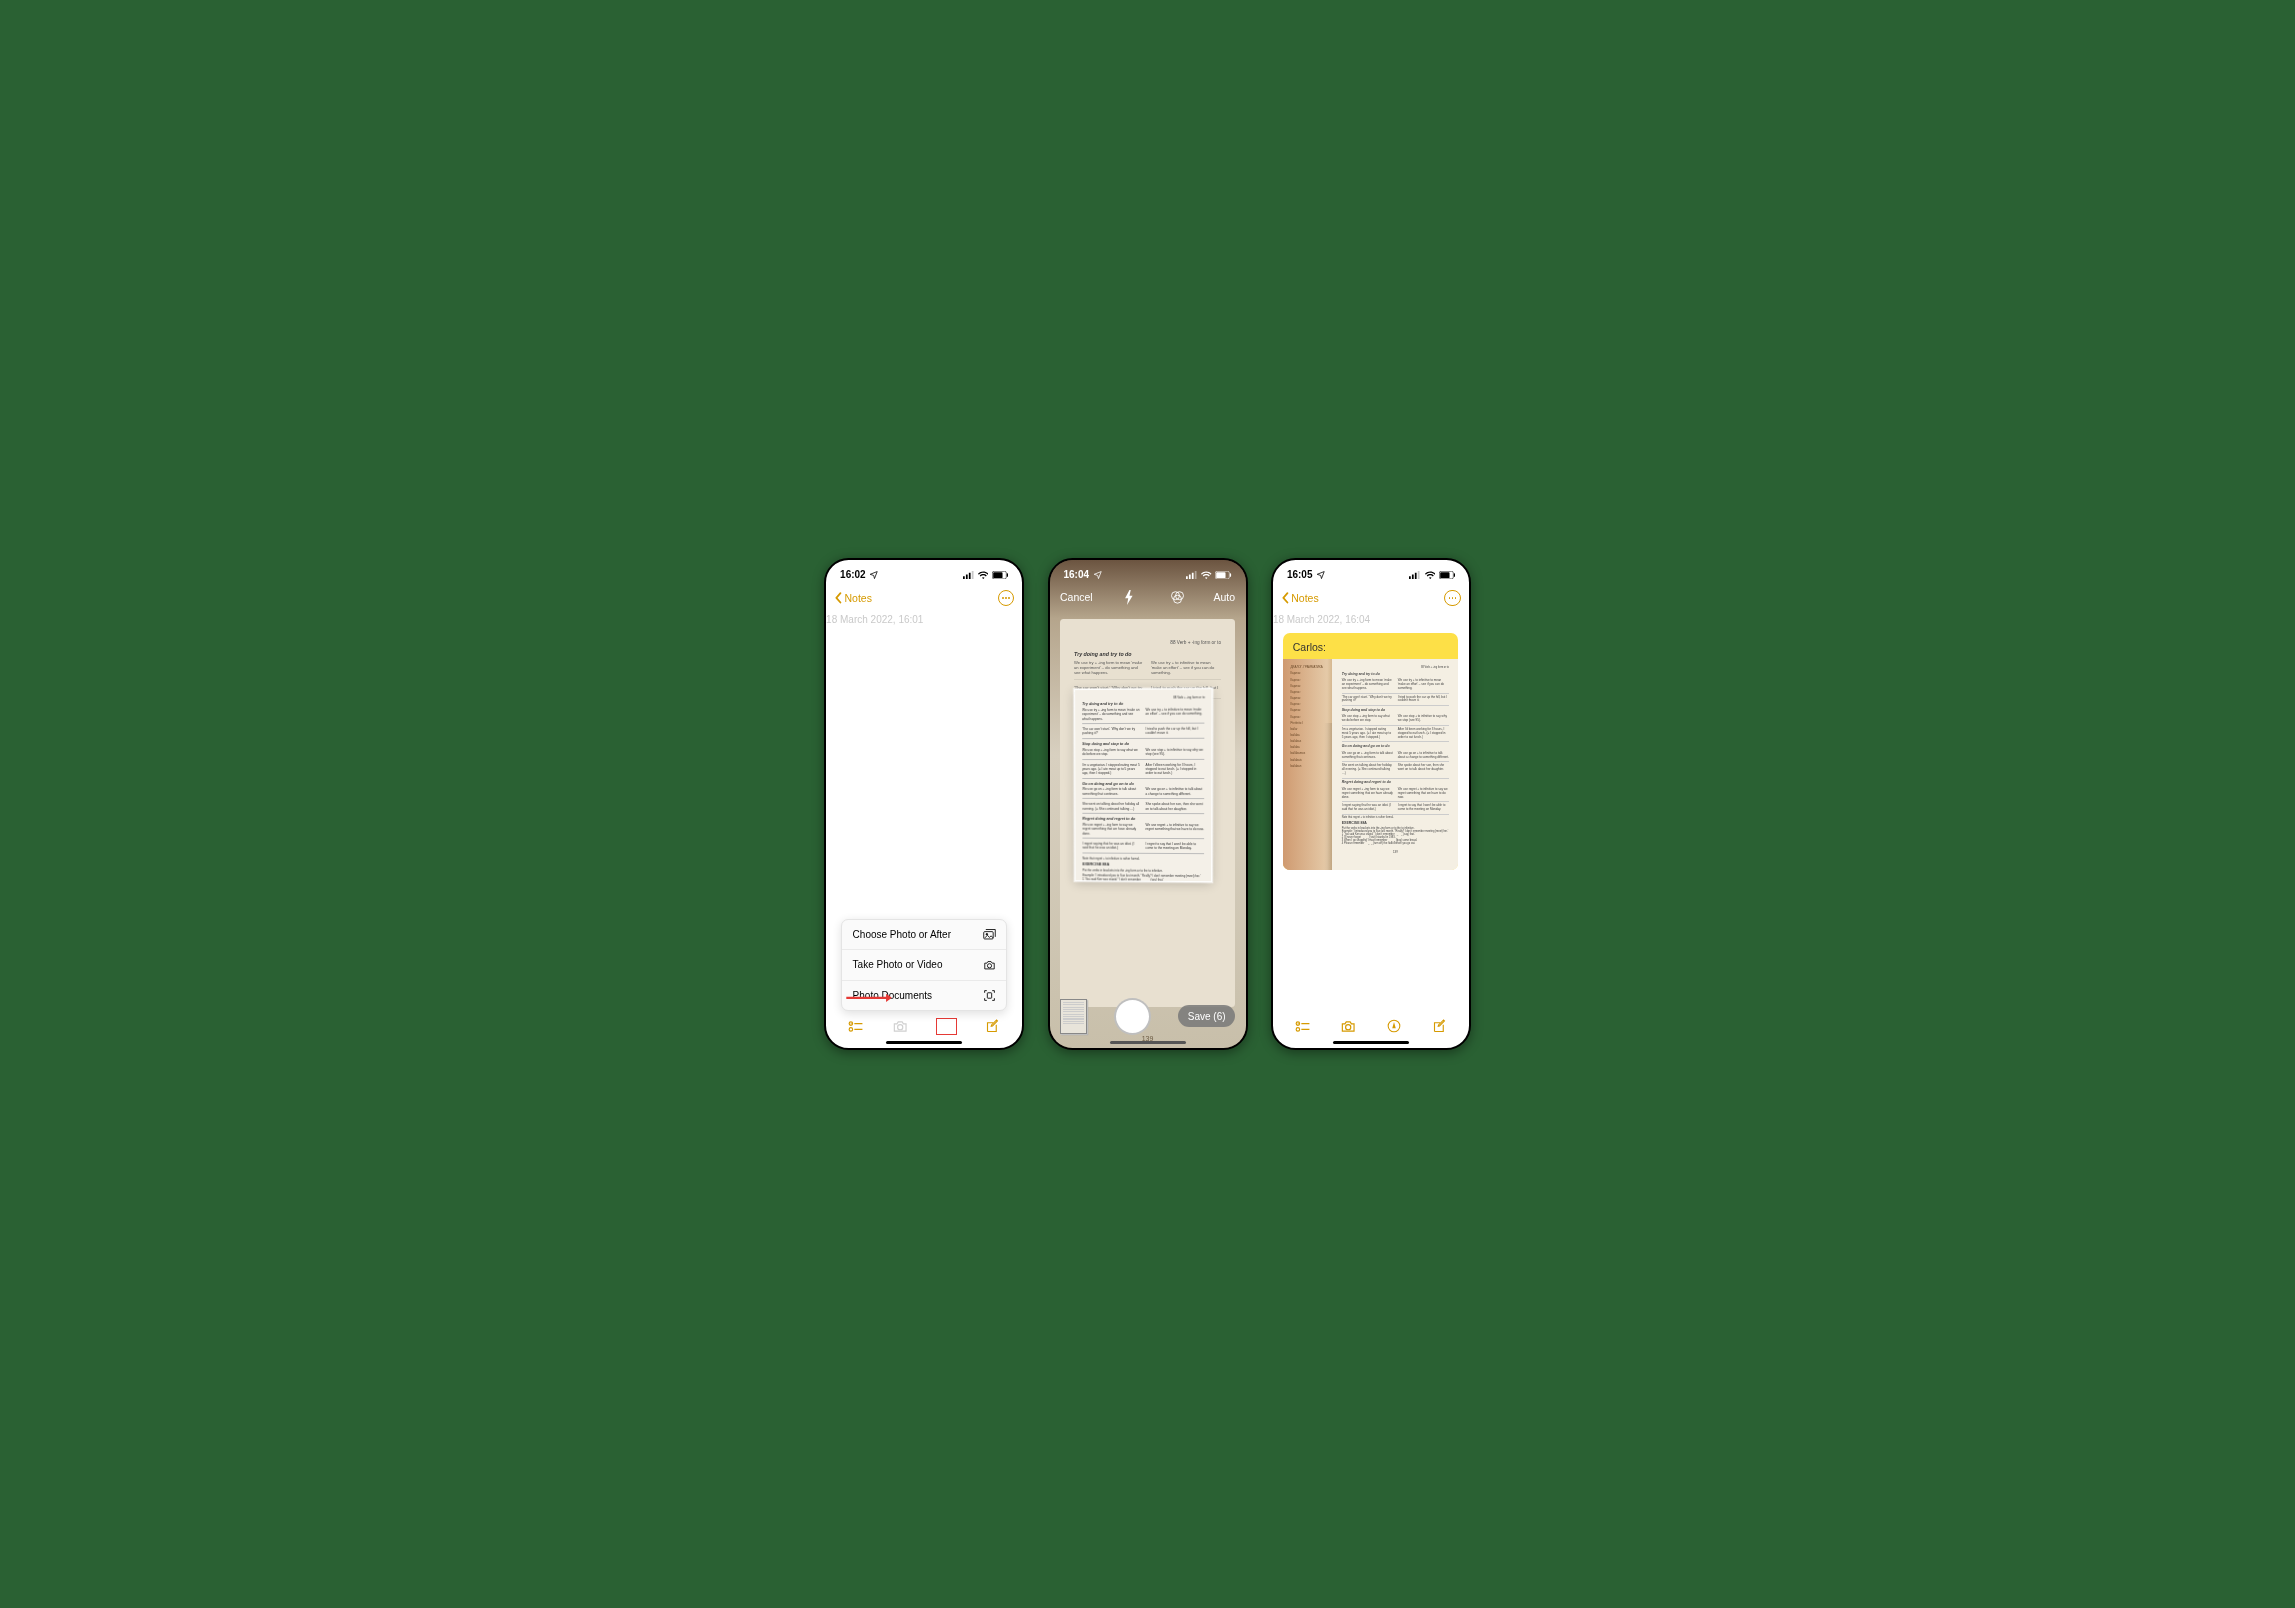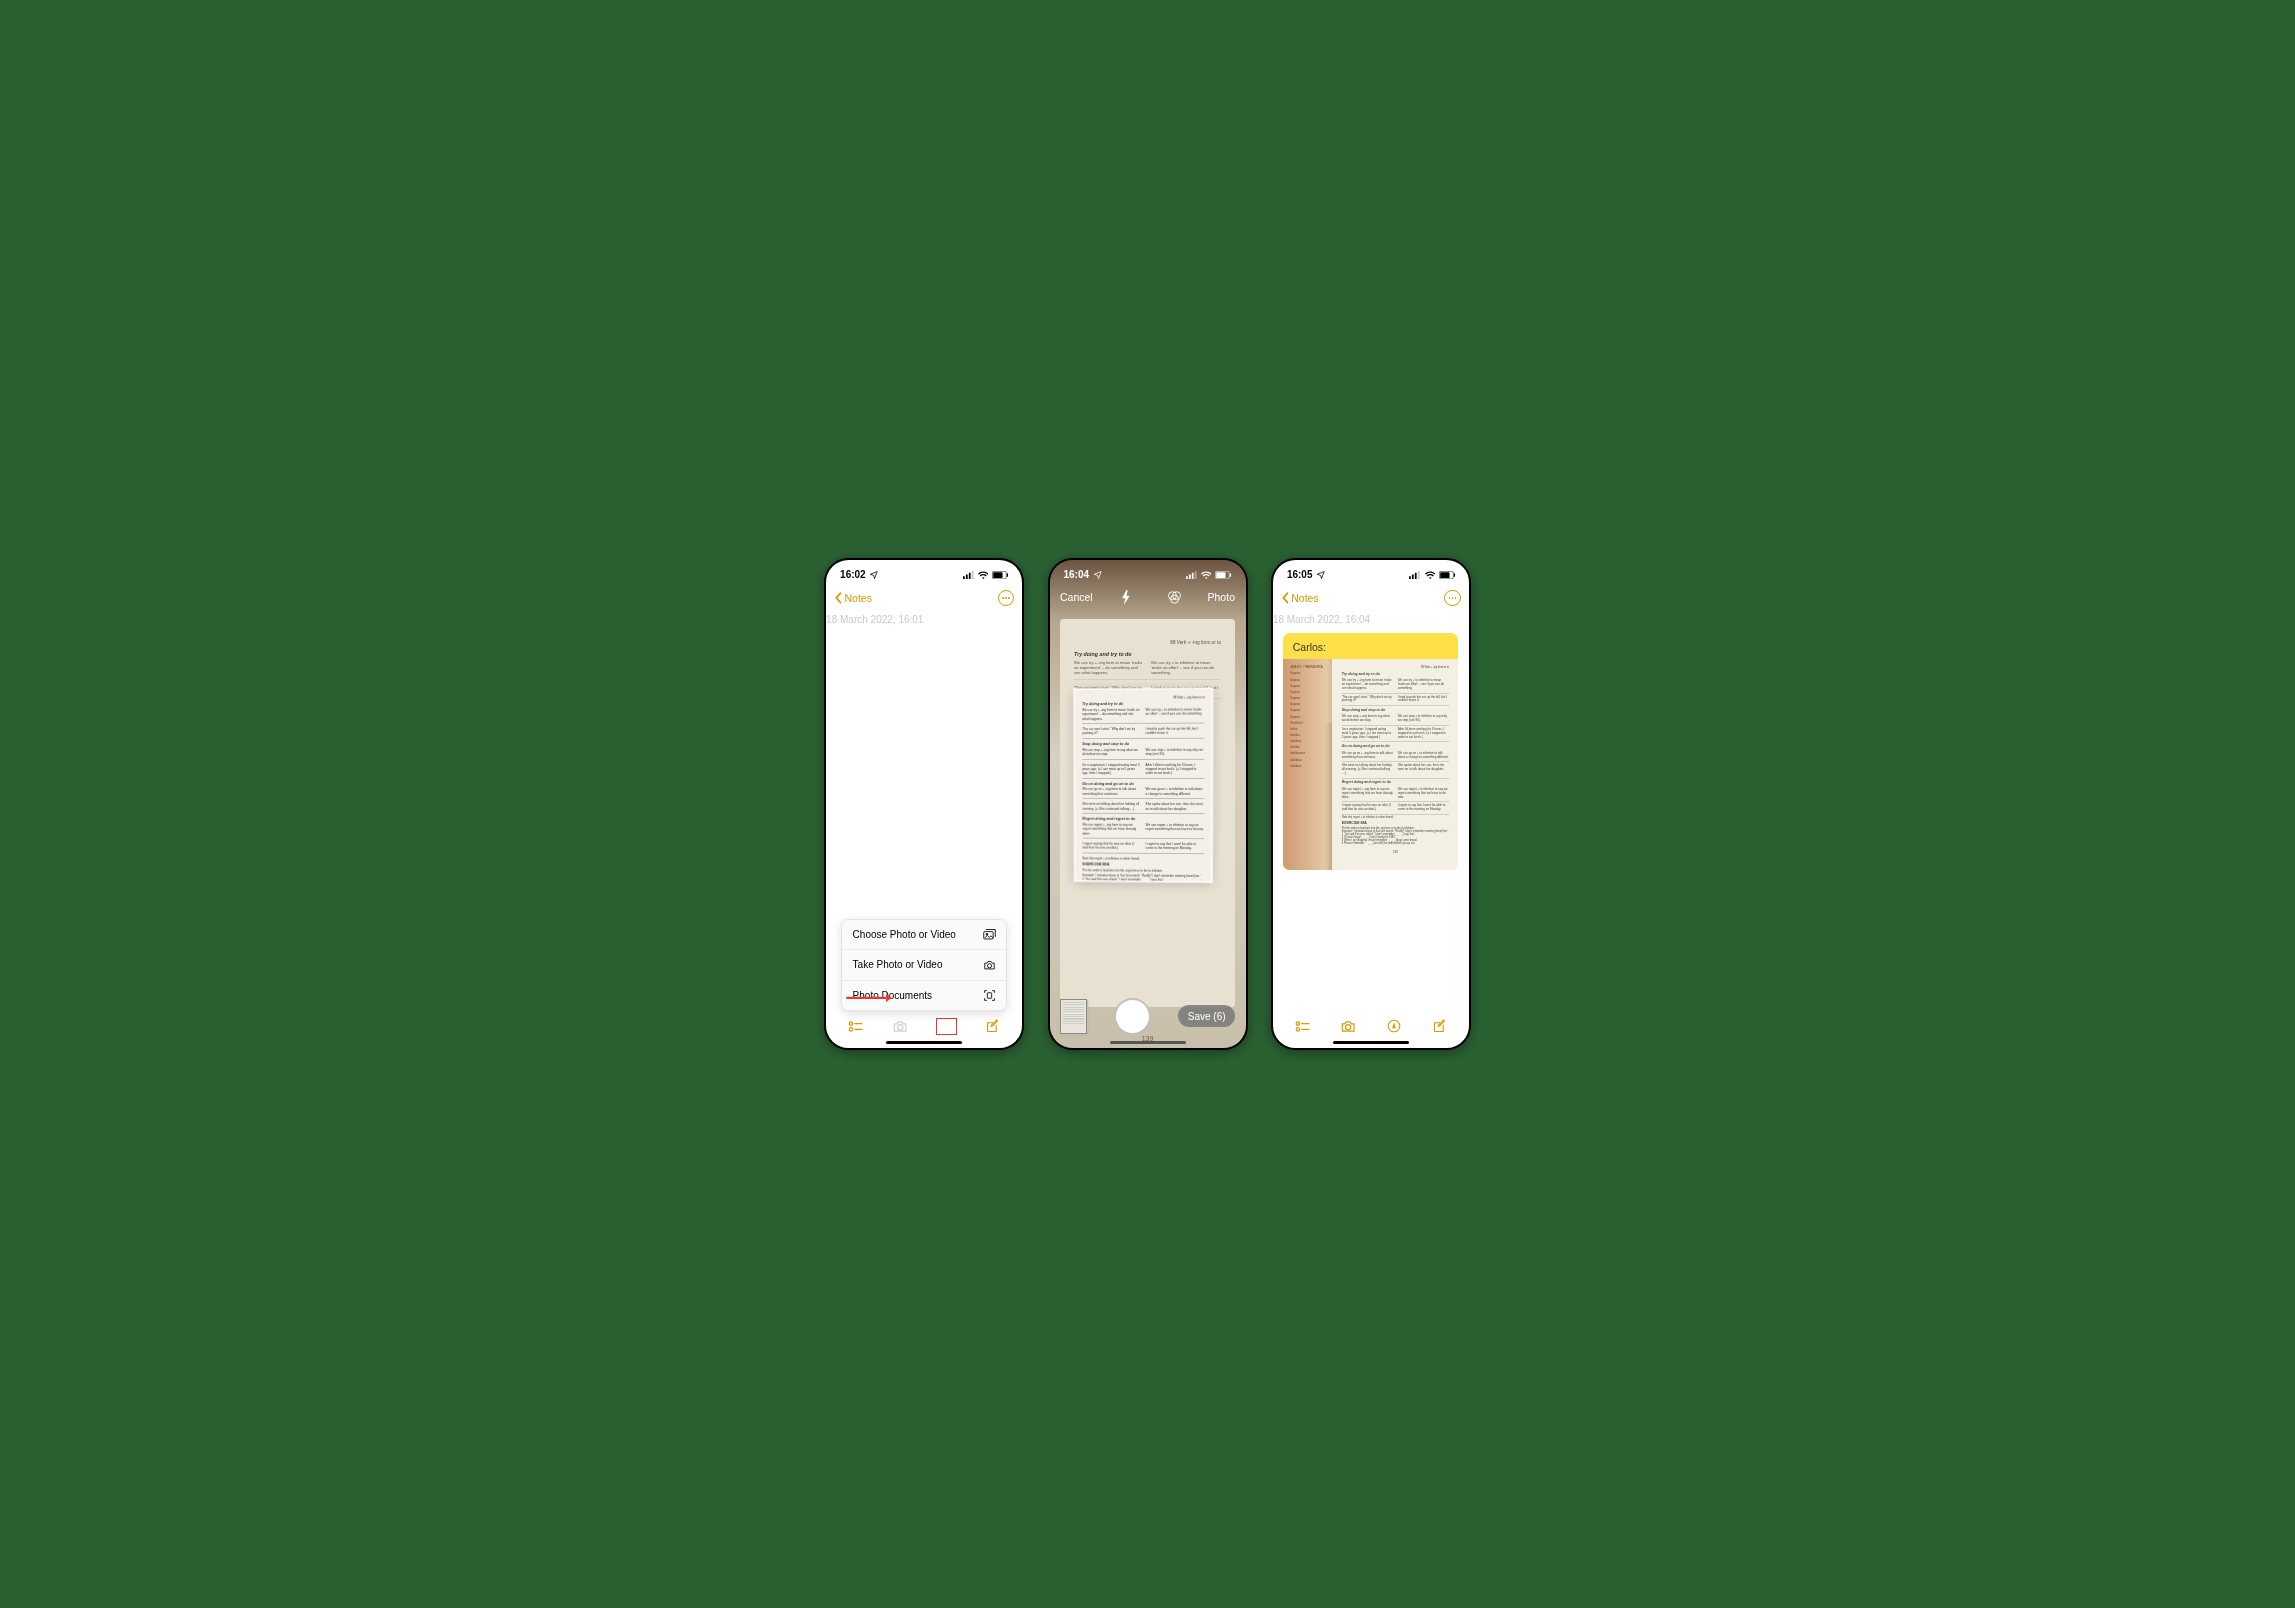--- a/index.html
+++ b/index.html
@@ -280,21 +280,21 @@
   <div class="note-date">18 March 2022, 16:01</div>
   <div class="fill"></div>
 
   <svg class="arrow-annot" viewBox="0 0 80 20">
         <line x1="2" y1="10" x2="70" y2="10" stroke="#e53935" stroke-width="4"></line>
         <polygon points="70,3 80,10 70,17" fill="#e53935"></polygon>
       </svg>
 
   <div class="action-sheet">
     <div class="sheet-row">
-      <span>Choose Photo or Video</span>
+      <span>Choose Photo or After</span>
       <span class="sheet-ic">
         <svg width="13" height="10.5" viewBox="0 0 24 20" fill="none" stroke="#000" stroke-width="1.6">
               <rect x="1" y="5" width="18" height="14" rx="2"></rect>
               <path d="M5 1h18v14"></path>
               <circle cx="7" cy="10" r="1.5" fill="#000"></circle>
               <path d="M3 17l5-5 4 4 3-3 4 4"></path>
             </svg>
       </span>
     </div>
     <div class="sheet-row">
@@ -448,21 +448,21 @@
             </svg>
       </span>
       <span class="cam-icon">
         <svg width="16.4" height="16.4" viewBox="0 0 30 30" fill="none" stroke="#fff" stroke-width="1.8">
               <circle cx="11" cy="12" r="8"></circle>
               <circle cx="19" cy="12" r="8"></circle>
               <circle cx="15" cy="19" r="8"></circle>
             </svg>
       </span>
     </div>
-    <span>Photo</span>
+    <span>Auto</span>
   </div>
   <div class="fill"></div>
   <div class="cam-bottom">
     <div class="thumb">
       <div></div>
           <div></div>
           <div></div>
           <div></div>
           <div></div>
           <div></div>

